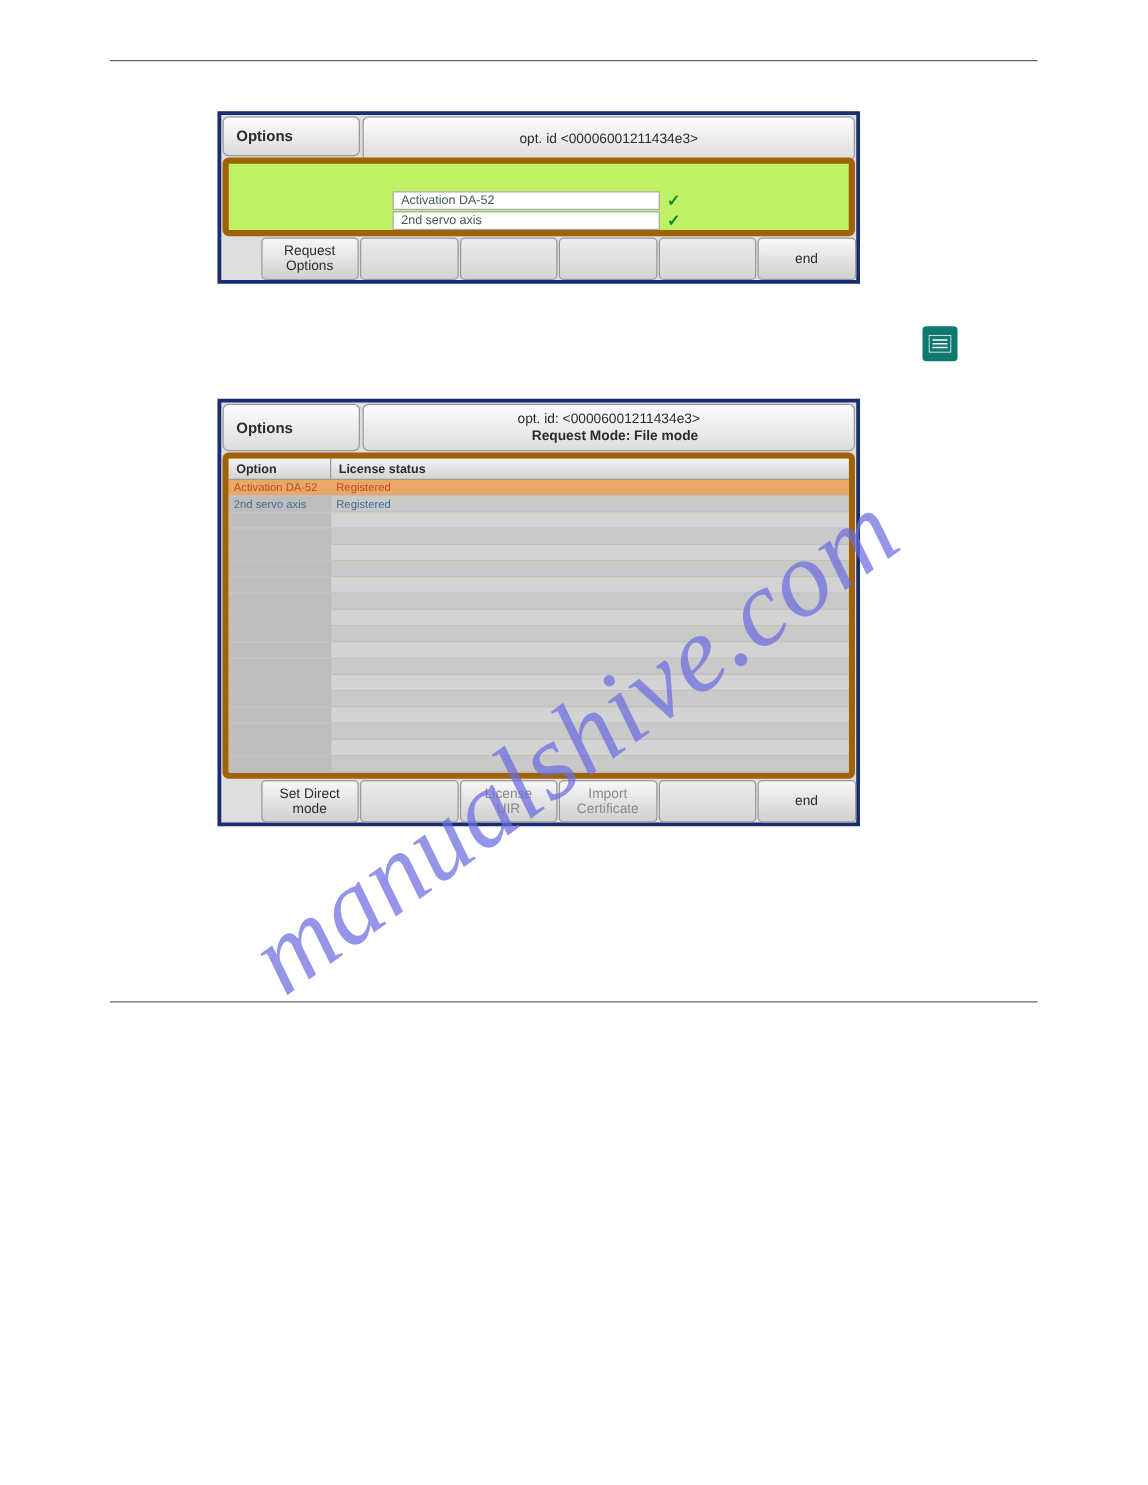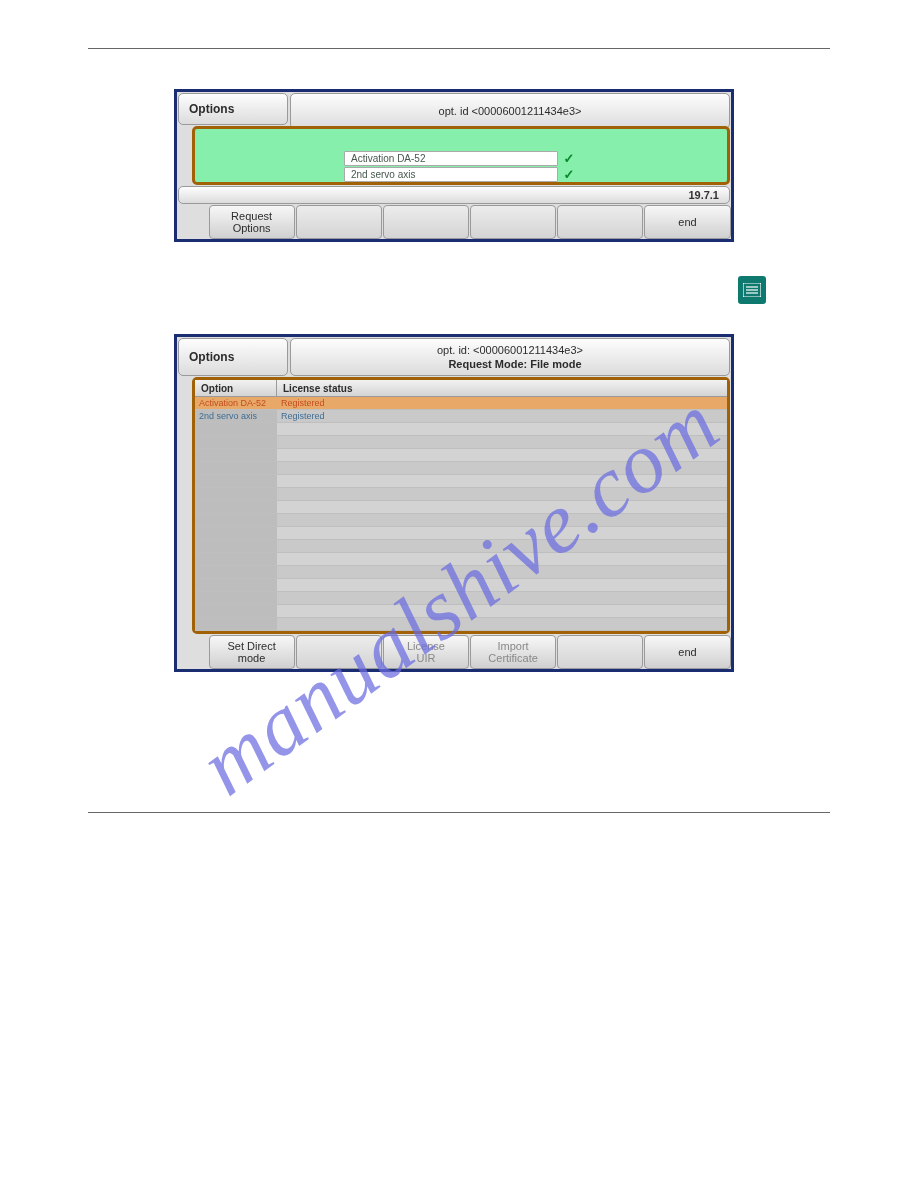--- a/index.html
+++ b/index.html
@@ -19,21 +19,21 @@
     margin: 48px 88px 40px 88px;
   }
   .figure-wrap {
     margin-left: 174px;
     margin-right: 134px;
     margin-bottom: 34px;
   }
   .panel-frame {
     border: 3px solid #1a2c72;
     background: #dedede;
-    width: 560px;
+    width: 514px;
     display: flex;
     flex-direction: column;
   }
   .header-row {
     display: flex;
     height: 34px;
   }
   .hbox {
     background: linear-gradient(#fdfdfd, #dcdcdc);
     border: 1px solid #9a9a9a;
@@ -55,24 +55,24 @@
     color: #2c2c2c;
     display: flex;
     flex-direction: column;
     justify-content: center;
     line-height: 14px;
     padding: 17px 10px;
   }
   .hbox.info .line1 { font-weight: normal; }
   .hbox.info .line2 { font-weight: bold; margin-left: 10px; }
   .body-area {
-    background: #86efac;
-    border: 3px solid #a16207;
+    background: #bef264;
+    border: 5px solid #a16207;
     border-radius: 5px;
-    margin: 0 1px 1px 15px;
+    margin: 0 1px 1px 1px;
     flex: 1;
     position: relative;
   }
   
   .fig1-body {
     height: 260px;
     display: flex;
     justify-content: center;
     padding-top: 22px;
   }
@@ -260,23 +260,20 @@
             </div>
         </div>
         <div class="opt-row">
           <div class="opt-cell name">2nd servo axis</div>
           <div class="opt-cell chk">
               <span>✓</span>
             </div>
         </div>
       </div>
     </div>
-    <div class="status-row">
-      <span>19.7.1</span>
-    </div>
     <div class="btn-row">
       <div class="btncell" style="white-space:pre-line">Request
 Options</div>
       <div class="btncell empty"></div>
       <div class="btncell empty"></div>
       <div class="btncell empty"></div>
       <div class="btncell empty"></div>
       <div class="btncell">end</div>
     </div>
   </div>

